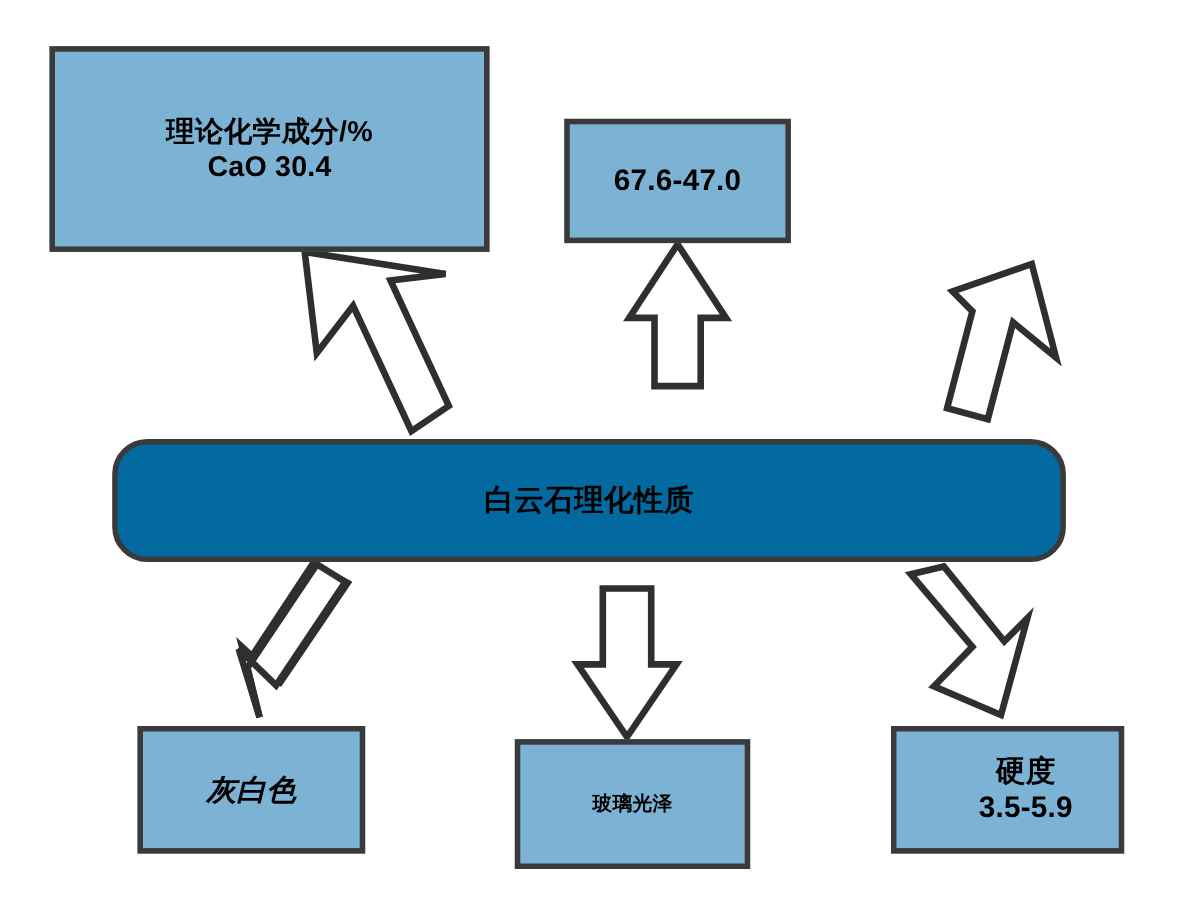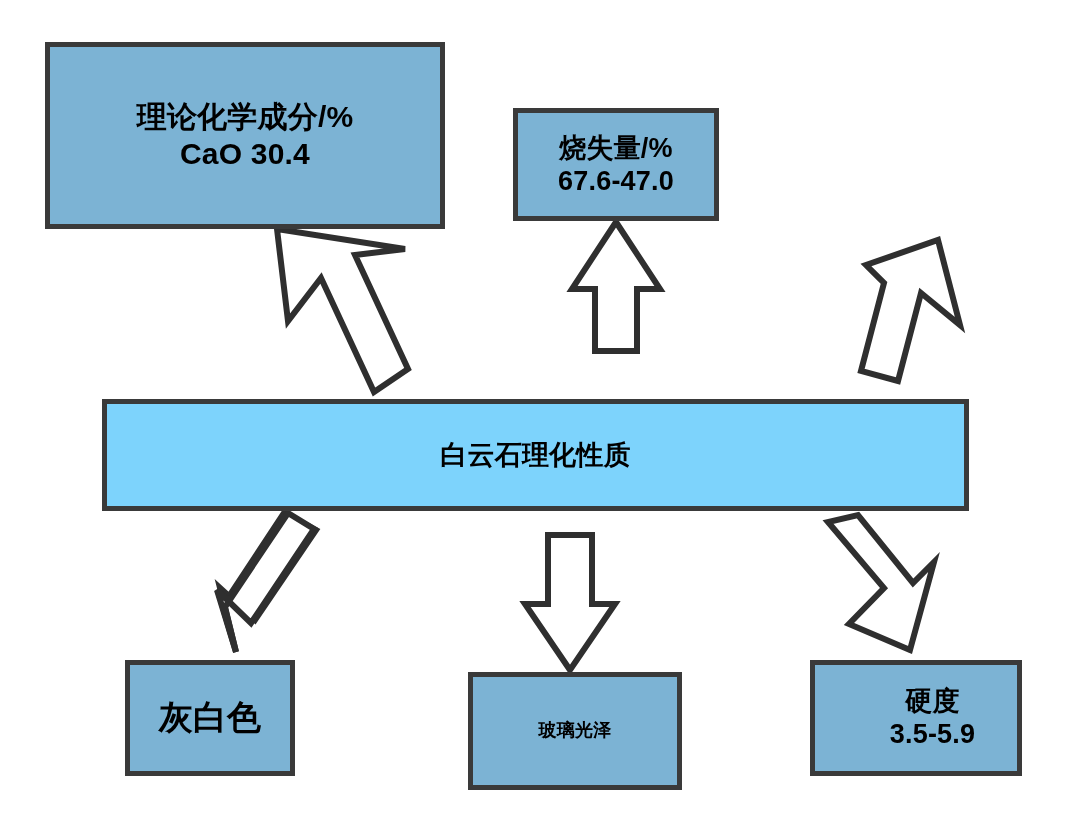--- a/index.html
+++ b/index.html
@@ -25,29 +25,29 @@
     flex-direction: column;
     align-items: center;
     justify-content: center;
     text-align: center;
     color: #000000;
     font-weight: bold;
     line-height: 1.22;
     letter-spacing: 0.2px;
   }
   .node.filled { background: #7cb3d4; }
-  .node.hollow { background: #7dd3fc; font-weight: bold; }
+  .node.hollow { background: #0369a1; font-weight: bold; border-radius: 32px; }
   .node .line { display: block; white-space: nowrap; }
 
   
-  #node-composition { left: 45px;  top: 42px;  width: 400px; height: 187px; font-size: 30px; }
+  #node-composition { left: 45px;  top: 42px;  width: 400px; height: 187px; font-size: 26px; }
   #node-loss        { left: 513px; top: 108px; width: 206px; height: 113px; font-size: 27px; }
   #node-crystal     { left: 830px; top: 125px; width: 190px; height: 116px; font-size: 26px; }
   #node-main        { left: 102px; top: 399px; width: 867px; height: 112px; font-size: 27px; }
-  #node-color       { left: 125px; top: 660px; width: 170px; height: 116px; font-size: 34px; }
+  #node-color       { left: 125px; top: 660px; width: 207px; height: 116px; font-size: 27px; font-style: italic; }
   #node-luster      { left: 468px; top: 672px; width: 214px; height: 118px; font-size: 18px; }
   #node-hardness    { left: 810px; top: 660px; width: 212px; height: 116px; font-size: 27px; padding-left: 33px; }
 
   .arrow-layer {
     position: absolute;
     left: 0; top: 0;
     width: 1080px;
     height: 827px;
     pointer-events: none;
   }
@@ -91,21 +91,20 @@
       <polygon class="block-arrow" points="910,650 849,624 884,588 828,522 858,515 913,583 934,562"></polygon>
     </g>
   </svg>
 
   <div class="node filled" id="node-composition">
     <span class="line">理论化学成分/%</span>
     <span class="line">CaO 30.4</span>
   </div>
 
   <div class="node filled" id="node-loss">
-    <span class="line">烧失量/%</span>
     <span class="line">67.6-47.0</span>
   </div>
 
 
   <div class="node hollow" id="node-main">
     <span class="line">白云石理化性质</span>
   </div>
 
   <div class="node filled" id="node-color">
     <span class="line">灰白色</span>

